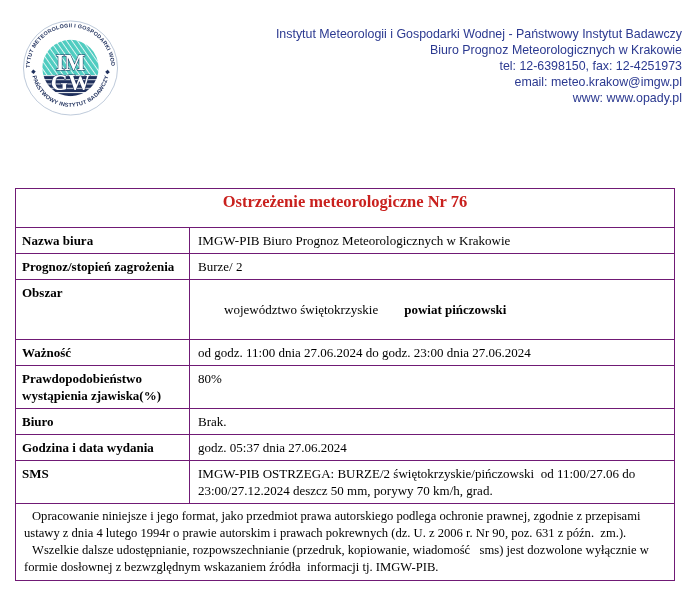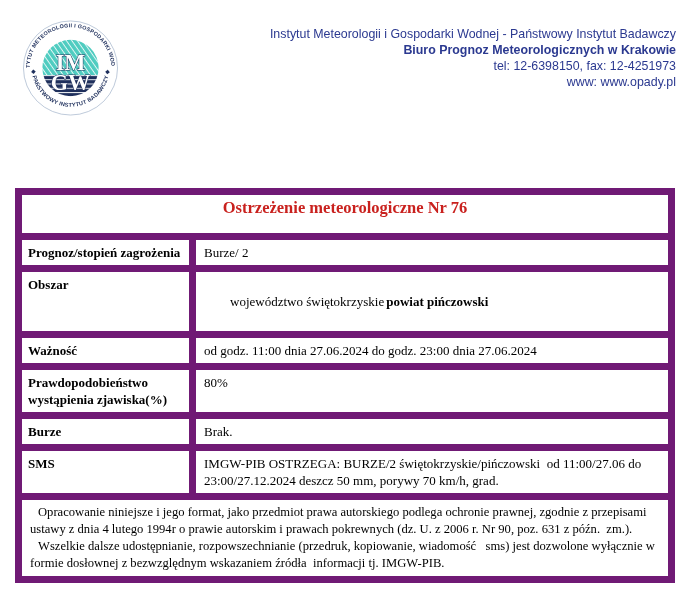--- a/index.html
+++ b/index.html
@@ -17,41 +17,41 @@
   }
 
   
   .logo {
     position: absolute;
     left: 22px; top: 16px;
     width: 97px; height: 104px;
   }
   .contact {
     position: absolute;
-    top: 26px; right: 24px;
+    top: 26px; right: 18px;
     text-align: right;
     font-family: "Liberation Sans", sans-serif;
     font-size: 12.4px;
     line-height: 16px;
     color: #2B3990;
     white-space: nowrap;
   }
-  .contact .bold { font-weight: bold; }
+  .contact .bold { font-weight: normal; }
 
   
   table.warning {
     position: absolute;
     left: 15px; top: 188px;
     width: 660px;
     border-collapse: collapse;
     table-layout: fixed;
     font-size: 13px;
   }
   table.warning th, table.warning td {
-    border: 7px solid #701a75;
+    border: 1px solid #701a75;
     vertical-align: top;
     padding: 4px 8px 4px 8px;
     line-height: 17px;
     font-family: Liberation Serif, serif;
   }
   table.warning th {
     text-align: left;
     font-weight: bold;
     padding-left: 6px;
     padding-right: 4px;
@@ -59,21 +59,21 @@
   col.c-label { width: 174px; }
   .title-cell {
     text-align: center;
     font-weight: bold;
     font-size: 16.5px;
     color: #C9211E;
     padding-top: 6px;
     height: 30px;
   }
   .val { white-space: pre-wrap; }
-  .val .bold-part { font-weight: bold; margin-left: 2px; }
+  .val .bold-part { font-weight: bold; margin-left: 26px; }
 
   .copyright-cell {
     font-size: 12.6px;
     line-height: 16.5px;
     padding: 5px 6px 4px 6px;
   }
   .copyright-cell p {
     margin: 0;
     text-indent: 8px;
     white-space: pre-wrap;
@@ -125,34 +125,39 @@
     </text>
 
     <text x="50" y="52" text-anchor="middle" font-family="Liberation Serif, serif" font-size="23" font-weight="bold" fill="#ffffff" stroke="#1E2F5C" stroke-width="1.1" paint-order="stroke">IM</text>
     <text x="50" y="73" text-anchor="middle" font-family="Liberation Serif, serif" font-size="23" font-weight="bold" fill="#ffffff" stroke="#1E2F5C" stroke-width="1.1" paint-order="stroke">GW</text>
   </svg>
 
   <div class="contact">
     <div>Instytut Meteorologii i Gospodarki Wodnej - Państwowy Instytut Badawczy</div>
     <div class="bold">Biuro Prognoz Meteorologicznych w Krakowie</div>
     <div>tel: 12-6398150, fax: 12-4251973</div>
+    <div>email: meteo.krakow@imgw.pl</div>
     <div>www: www.opady.pl</div>
   </div>
 
   <table class="warning">
     <colgroup>
         <col class="c-label">
         <col>
       </colgroup>
 
     <tbody>
         <tr>
       <td colspan="2" class="title-cell">Ostrzeżenie meteorologiczne Nr 76</td>
     </tr>
 
+    <tr class="h26">
+      <th>Nazwa biura</th>
+      <td class="val">IMGW-PIB Biuro Prognoz Meteorologicznych w Krakowie</td>
+    </tr>
 
     <tr class="h25">
       <th>Prognoz/stopień zagrożenia</th>
       <td class="val">Burze/ 2</td>
     </tr>
 
     <tr class="h26">
       <th>Obszar</th>
       <td class="val">
         <span>województwo świętokrzyskie</span><span class="bold-part">powiat pińczowski</span>
@@ -164,24 +169,28 @@
       <td class="val">od godz. 11:00 dnia 27.06.2024 do godz. 23:00 dnia 27.06.2024</td>
     </tr>
 
 
     <tr class="h39">
       <th>Prawdopodobieństwo wystąpienia zjawiska(%)</th>
       <td class="val">80%</td>
     </tr>
 
     <tr class="h26">
-      <th>Burze</th>
+      <th>Biuro</th>
       <td class="val">Brak.</td>
     </tr>
 
+    <tr class="h23">
+      <th>Godzina i data wydania</th>
+      <td class="val">godz. 05:37 dnia 27.06.2024</td>
+    </tr>
 
     <tr class="h40">
       <th>SMS</th>
       <td class="val">IMGW-PIB OSTRZEGA: BURZE/2 świętokrzyskie/pińczowski  od 11:00/27.06 do 23:00/27.12.2024 deszcz 50 mm, porywy 70 km/h, grad.</td>
     </tr>
 
     <tr class="h67">
       <td colspan="2" class="copyright-cell">
         <p>Opracowanie niniejsze i jego format, jako przedmiot prawa autorskiego podlega ochronie prawnej, zgodnie z przepisami ustawy z dnia 4 lutego 1994r o prawie autorskim i prawach pokrewnych (dz. U. z 2006 r. Nr 90, poz. 631 z późn.  zm.).</p>
         <p>Wszelkie dalsze udostępnianie, rozpowszechnianie (przedruk, kopiowanie, wiadomość   sms) jest dozwolone wyłącznie w formie dosłownej z bezwzględnym wskazaniem źródła  informacji tj. IMGW-PIB.</p>

